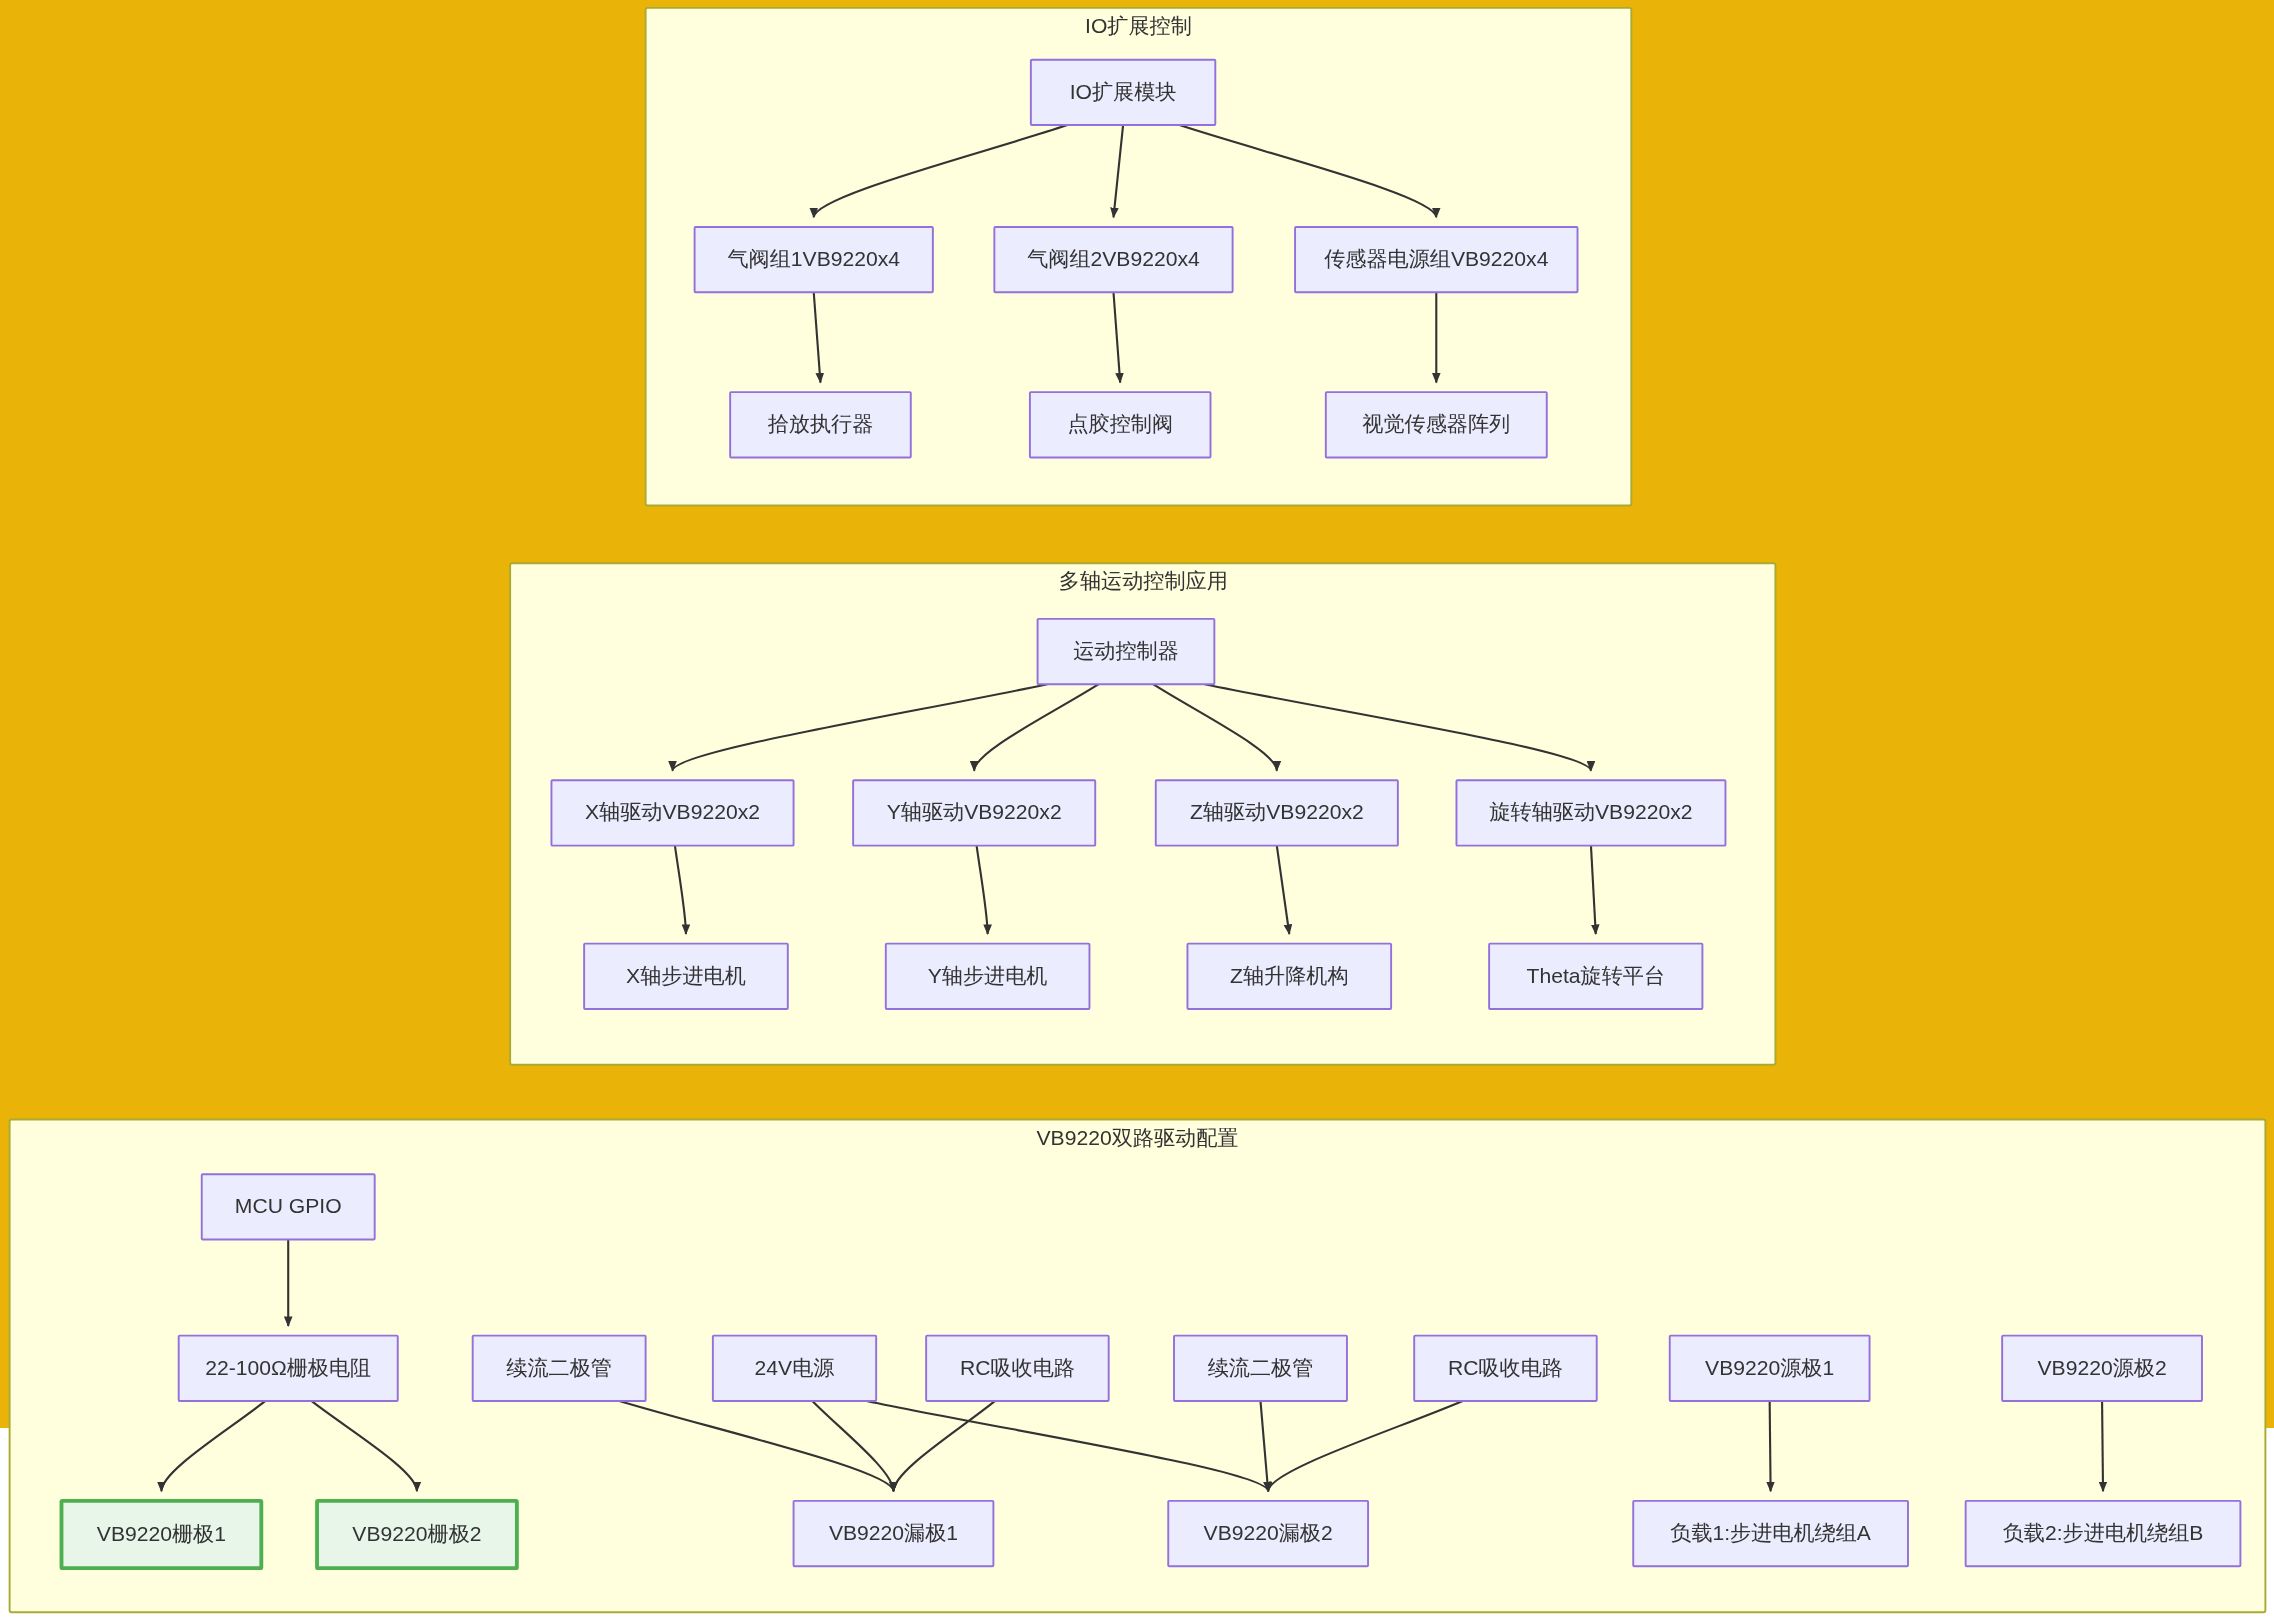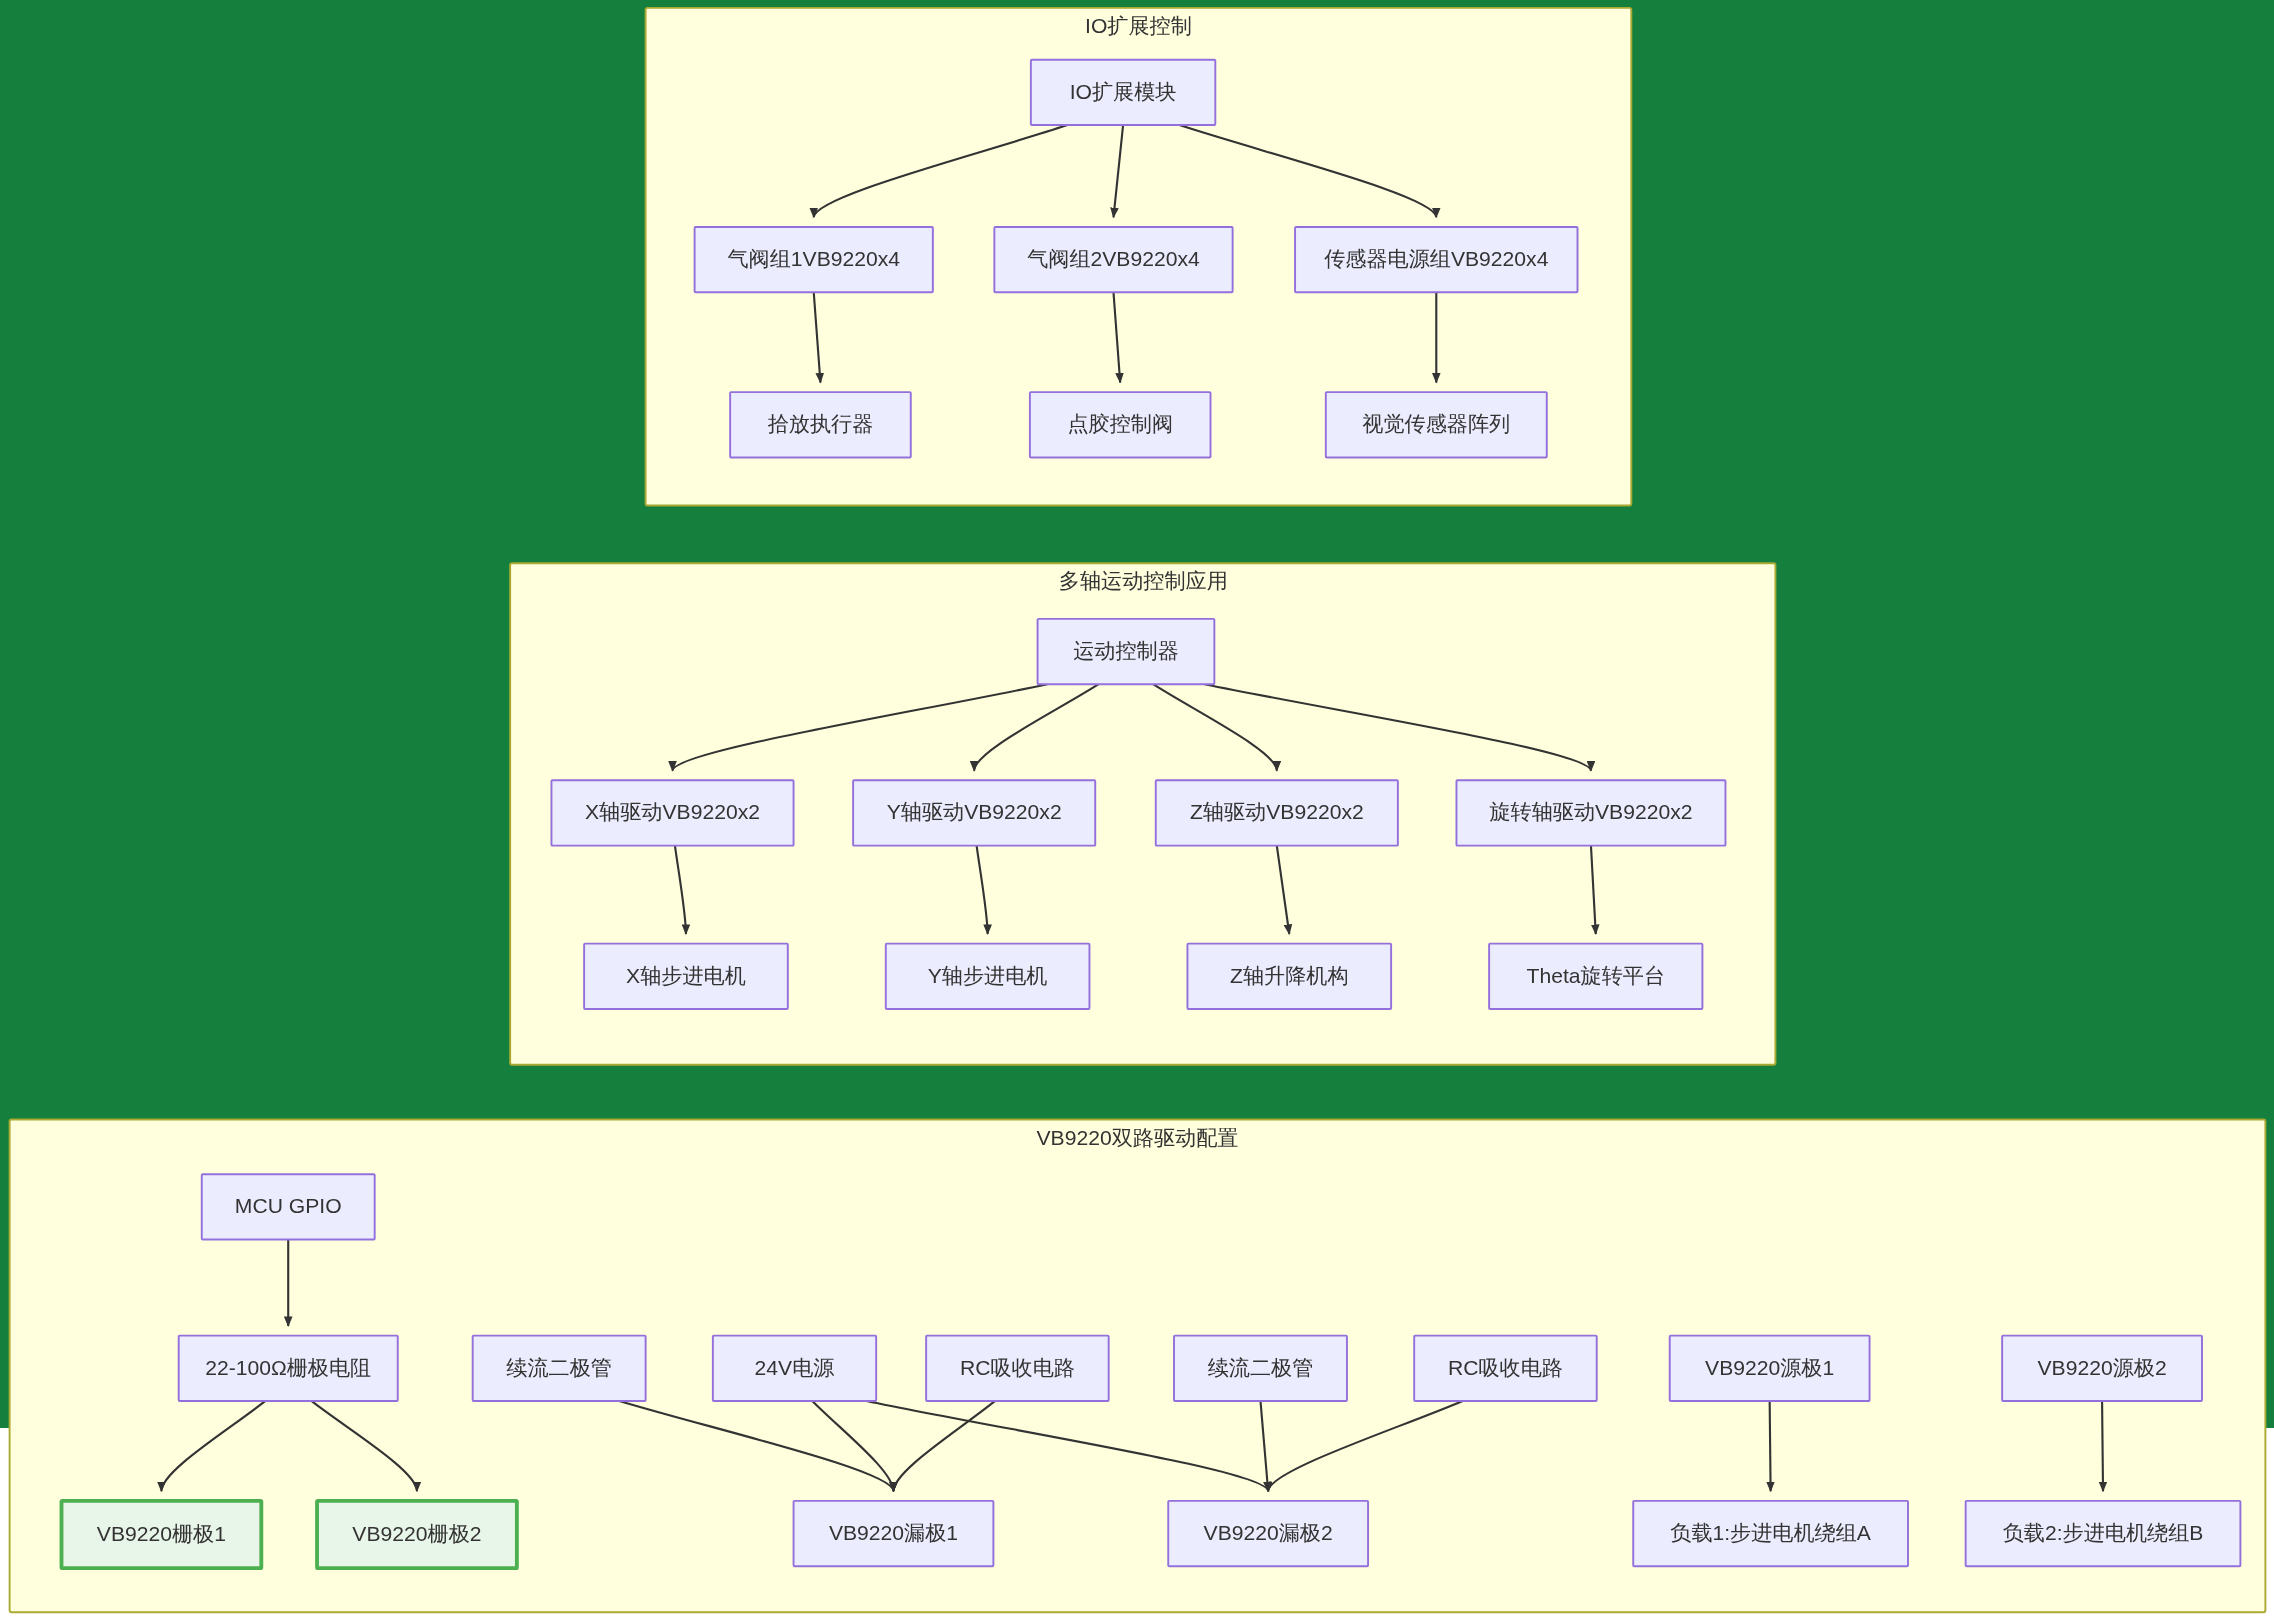--- a/index.html
+++ b/index.html
@@ -10,21 +10,21 @@
   body {
     width: 2275px;
     height: 1624px;
     font-family: "Liberation Sans", "DejaVu Sans", sans-serif;
     overflow: hidden;
   }
   #stage {
     position: relative;
     width: 2275px;
     height: 1428px;
-    background: #15803d;
+    background: #eab308;
   }
   svg#diagram {
     position: absolute;
     top: 0;
     left: 0;
     width: 2275px;
     height: 1624px;
     display: block;
   }
   .cluster-rect {

